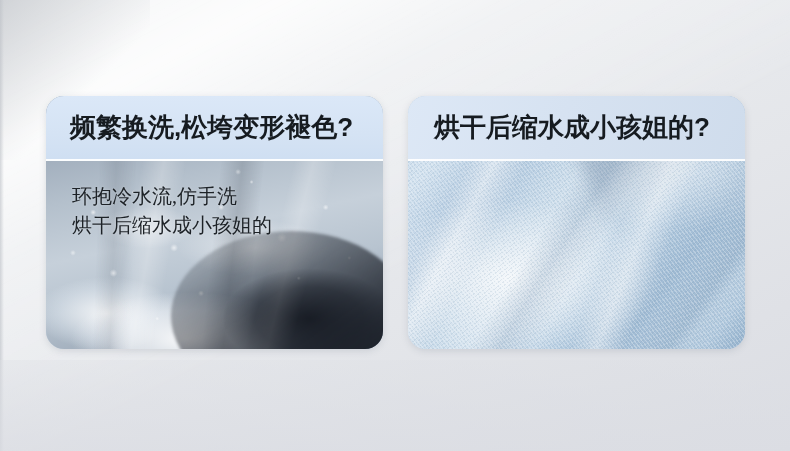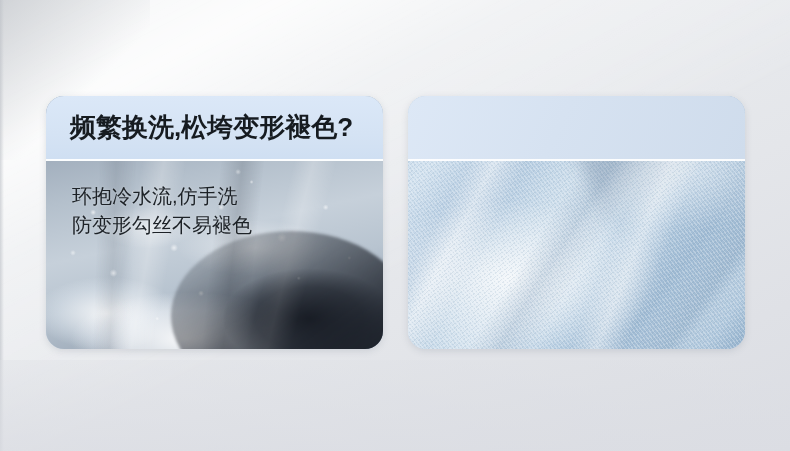--- a/index.html
+++ b/index.html
@@ -125,20 +125,21 @@
     left: 26px;
     top: 86px;
     width: 300px;
   }
   .body-line {
     font-size: 20px;
     color: #1d2227;
     line-height: 29px;
     white-space: nowrap;
     text-shadow: 0 0 3px rgba(255,255,255,0.35);
+    font-family: Liberation Serif, serif;
   }
 
   
   .photo-water {
     background:
       radial-gradient(ellipse 120px 70px at 78% 88%, rgba(20,24,32,0.92) 0%, rgba(30,36,46,0.55) 45%, rgba(60,70,84,0) 72%),
       radial-gradient(ellipse 150px 60px at 42% 96%, rgba(255,255,255,0.95) 0%, rgba(245,248,252,0.55) 48%, rgba(230,238,246,0) 78%),
       radial-gradient(ellipse 90px 46px at 18% 86%, rgba(255,255,255,0.85) 0%, rgba(240,246,252,0.3) 55%, rgba(230,238,246,0) 80%),
       radial-gradient(ellipse 110px 40px at 62% 60%, rgba(255,255,255,0.55) 0%, rgba(235,243,250,0) 70%),
       radial-gradient(ellipse 70px 30px at 30% 52%, rgba(255,255,255,0.45) 0%, rgba(235,243,250,0) 70%),
@@ -246,29 +247,30 @@
     <div class="card left">
       <div class="card-photo photo-water">
         <div class="ice-streaks"></div>
         <div class="ice-flecks"></div>
         <div class="drum-rim"></div>
       </div>
       <div class="card-header"></div>
       <div class="card-title">频繁换洗,松垮变形褪色?</div>
       <div class="card-body">
         <div class="body-line">环抱冷水流,仿手洗</div>
-        <div class="body-line">防变形勾丝不易褪色</div>
+        <div class="body-line">烘干后缩水成小孩姐的</div>
       </div>
     </div>
 
     <div class="card right">
       <div class="card-photo photo-fabric">
         <div class="fabric-folds"></div>
         <div class="fabric-weave"></div>
         <div class="fabric-dark-edge"></div>
       </div>
       <div class="card-header"></div>
+      <div class="card-title">烘干后缩水成小孩姐的?</div>
       <div class="card-body">
       </div>
     </div>
 
   </div>
 </div>
 
 </body></html>

